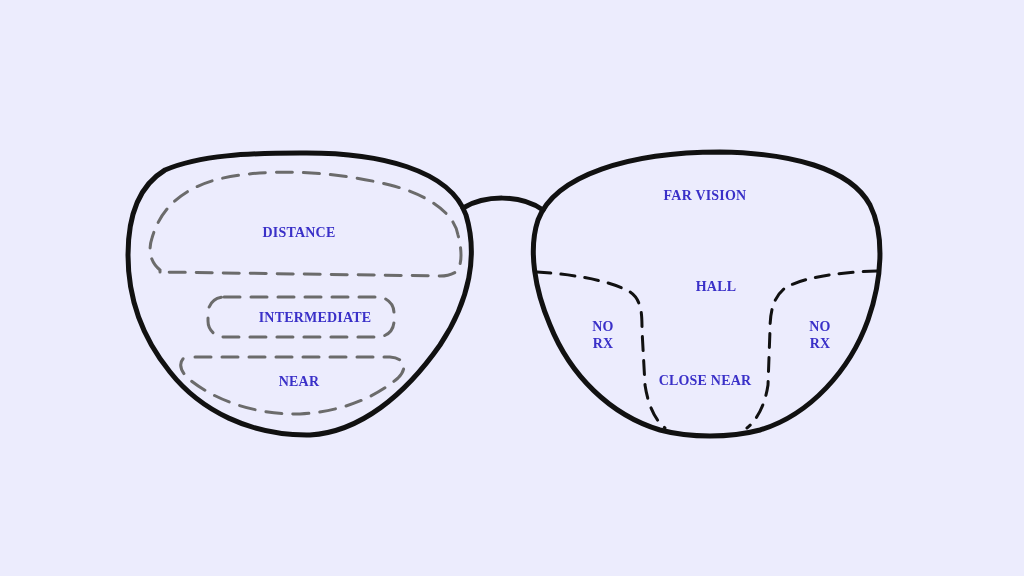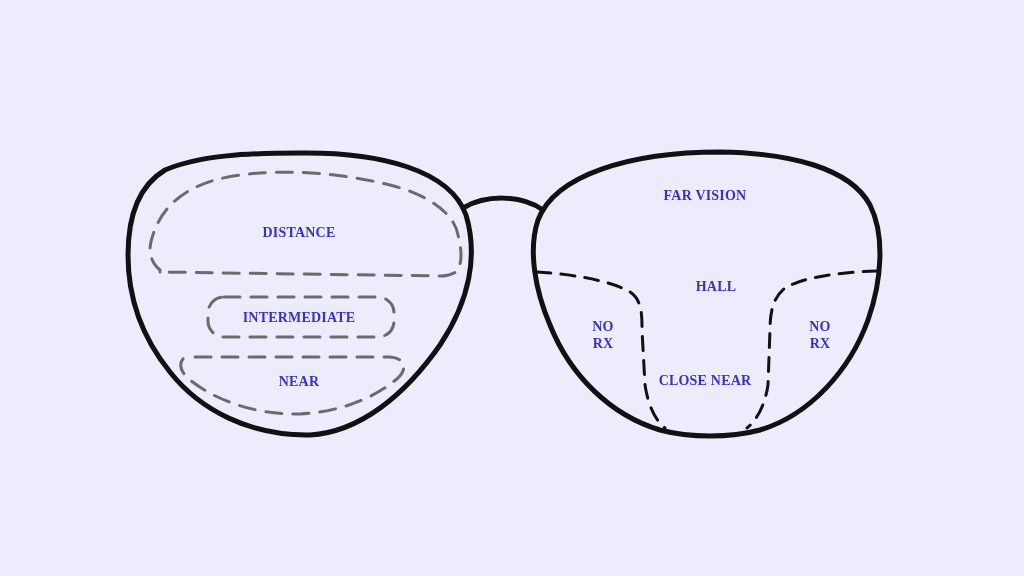--- a/index.html
+++ b/index.html
@@ -69,21 +69,21 @@
              C642,300 642,315 642,330
              L645,385 C648,405 655,420 665,428" fill="none" stroke="#111" stroke-width="3" stroke-dasharray="14,10" stroke-linecap="round"></path>
 
     <path d="M877,271 C845,272 805,276 785,288
              C772,298 770,315 770,330
              L768,385 C765,405 757,420 747,428" fill="none" stroke="#111" stroke-width="3" stroke-dasharray="14,10" stroke-linecap="round"></path>
   </svg>
 
   
   <div class="label" style="left:299px; top:232px;">DISTANCE</div>
-  <div class="label" style="left:299px; top:317px;">INTERMEDIATE</div>
+  <div class="label" style="left:315px; top:317px;">INTERMEDIATE</div>
   <div class="label" style="left:299px; top:381px;">NEAR</div>
 
   
   <div class="label" style="left:705px; top:195px;">FAR VISION</div>
   <div class="label" style="left:706px; top:286px;margin-left:10px;">HALL</div>
   <div class="label" style="left:603px; top:335px;">
     <div>NO</div>
     <div>RX</div>
   </div>
   <div class="label" style="left:705px; top:380px;">CLOSE NEAR</div>

